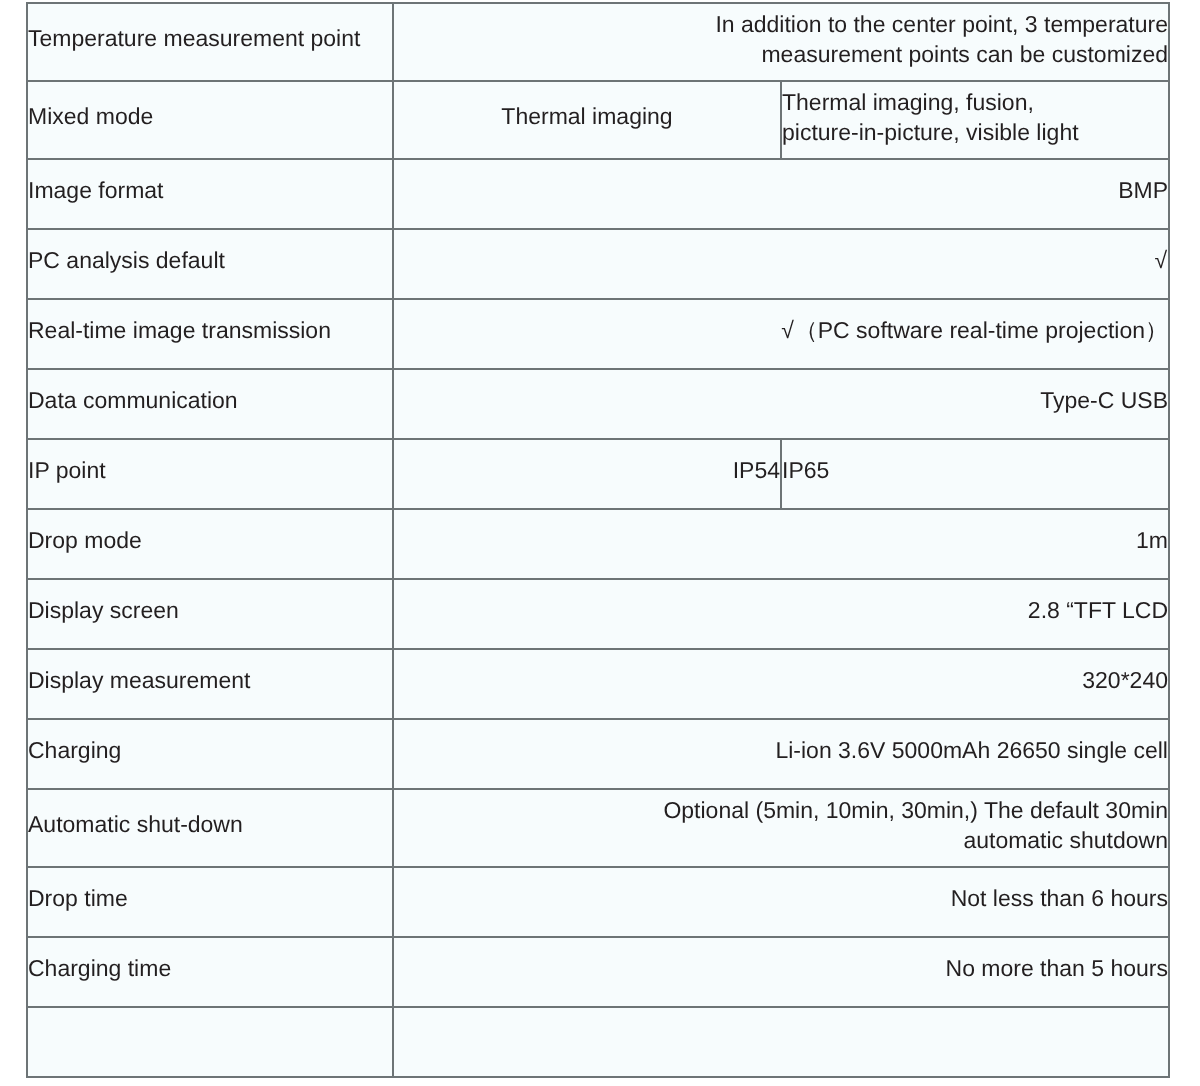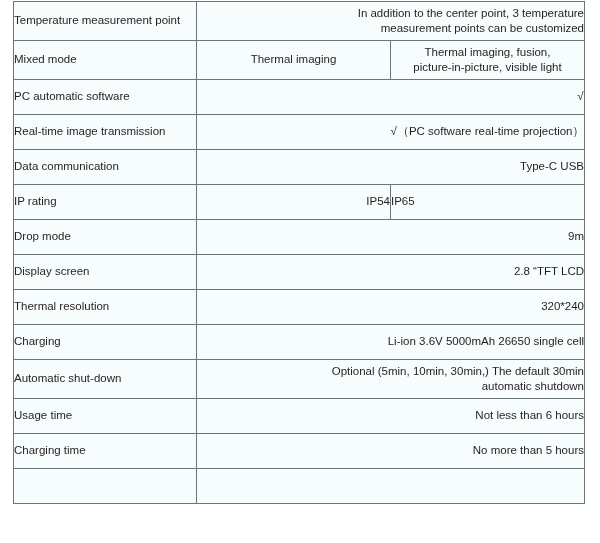--- a/index.html
+++ b/index.html
@@ -48,21 +48,20 @@
     text-align: center;
     padding-left: 6px;
     padding-right: 6px;
     margin-top: 16px;
   }
   td.val-narrow {
     width: 193px;
   }
   td.val-right {
     width: 196px;
-    text-align: center;
     padding-left: 8px;
     padding-right: 8px;
   }
   td.val-right-left {
     width: 196px;
     padding-left: 14px;
   }
   .indent-2 {
     display: block;
     padding-left: 6px;
@@ -95,24 +94,32 @@
         <td class="val-center val-narrow">
           <span>Thermal imaging</span>
         </td>
         <td class="val-right">
           <span class="nowrapline">Thermal imaging, fusion,</span><br>
           <span class="nowrapline">picture-in-picture, visible light</span>
         </td>
       </tr>
 
 
-
-      <tr class="rowtall">
-        <td class="label">
-          <span>PC automatic software</span>
+      <tr class="rowtall">
+        <td class="label">
+          <span>Image format</span>
+        </td>
+        <td class="val" colspan="2">
+          <span>BMP</span>
+        </td>
+      </tr>
+
+      <tr class="rowtall">
+        <td class="label">
+          <span>PC analysis default</span>
         </td>
         <td class="val" colspan="2">
           <span class="sqrt">√</span>
         </td>
       </tr>
 
       <tr class="rowtall">
         <td class="label">
           <span>Real-time image transmission</span>
         </td>
@@ -125,51 +132,51 @@
         <td class="label">
           <span>Data communication</span>
         </td>
         <td class="val" colspan="2">
           <span>Type-C USB</span>
         </td>
       </tr>
 
       <tr class="rowtall">
         <td class="label">
-          <span>IP rating</span>
+          <span>IP point</span>
         </td>
         <td class="val val-narrow">
           <span>IP54</span>
         </td>
         <td class="val-right-left">
           <span>IP65</span>
         </td>
       </tr>
 
       <tr class="rowtall">
         <td class="label">
           <span>Drop mode</span>
         </td>
         <td class="val" colspan="2">
-          <span>9m</span>
+          <span>1m</span>
         </td>
       </tr>
 
       <tr class="rowtall">
         <td class="label">
           <span>Display screen</span>
         </td>
         <td class="val" colspan="2">
           <span>2.8 “TFT LCD</span>
         </td>
       </tr>
 
       <tr class="rowtall">
         <td class="label">
-          <span>Thermal resolution</span>
+          <span>Display measurement</span>
         </td>
         <td class="val" colspan="2">
           <span>320*240</span>
         </td>
       </tr>
 
       <tr class="rowtall">
         <td class="label">
           <span>Charging</span>
         </td>
@@ -183,21 +190,21 @@
           <span>Automatic shut-down</span>
         </td>
         <td class="val" colspan="2">
           <span class="nowrapline">Optional (5min, 10min, 30min,) The default 30min</span><br>
           <span class="nowrapline indent-2">automatic shutdown</span>
         </td>
       </tr>
 
       <tr class="rowtall">
         <td class="label">
-          <span>Usage time</span>
+          <span>Drop time</span>
         </td>
         <td class="val" colspan="2">
           <span>Not less than 6 hours</span>
         </td>
       </tr>
 
       <tr class="rowtall">
         <td class="label">
           <span>Charging time</span>
         </td>

